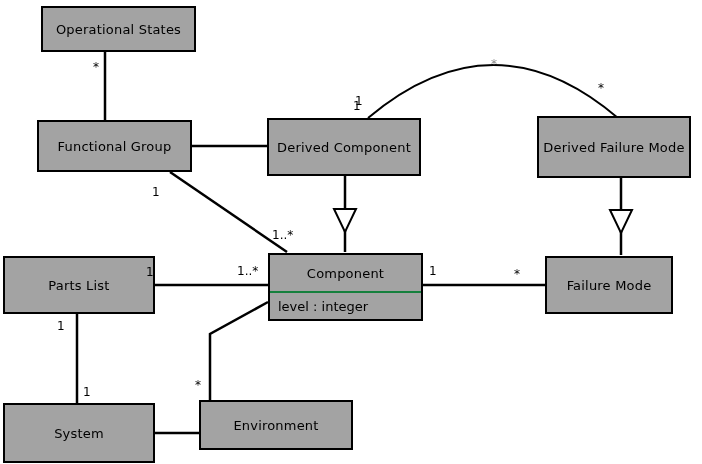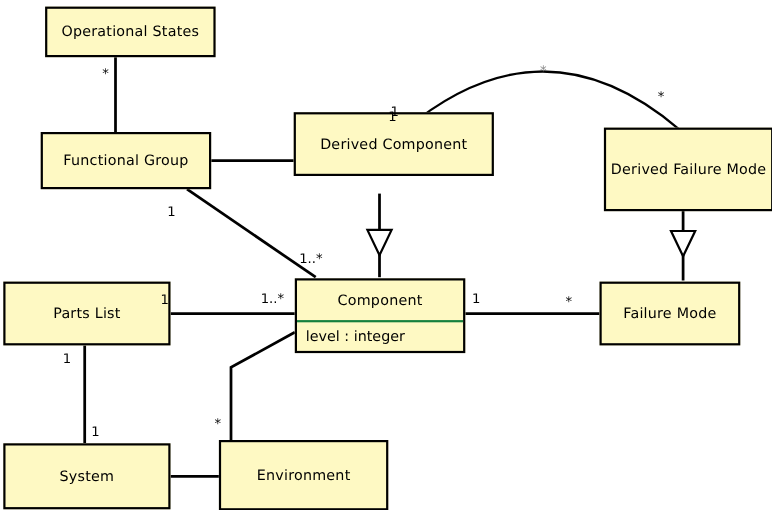--- a/index.html
+++ b/index.html
@@ -20,21 +20,21 @@
     position: absolute;
     left: 0;
     top: 0;
     width: 702px;
     height: 464px;
   }
   .uml-class {
     position: absolute;
     box-sizing: border-box;
     border: 2px solid #000000;
-    background: #fef9c3;
+    background: #a3a3a3;
     display: flex;
     flex-direction: column;
   }
   .uml-name {
     flex: 1 1 auto;
     display: flex;
     align-items: center;
     justify-content: center;
     font-size: 13px;
     color: #000000;
@@ -97,42 +97,42 @@
     <path d="M 210 400 L 210 334 L 268 302" stroke="#000" stroke-width="2.5" fill="none" stroke-linejoin="miter"></path>
   </svg>
 
   <div id="classes-layer">
       <div class="uml-class" style="left: 41px; top: 6px; width: 155px; height: 46px;">
         <div class="uml-name">Operational States</div>
       </div>
       <div class="uml-class" style="left: 37px; top: 120px; width: 155px; height: 52px;">
         <div class="uml-name">Functional Group</div>
       </div>
-      <div class="uml-class" style="left: 267px; top: 102px; width: 182px; height: 58px; justify-content: flex-end;">
+      <div class="uml-class" style="left: 267px; top: 118px; width: 154px; height: 58px; justify-content: flex-end;">
         <div class="uml-name">Derived Component</div>
       </div>
-      <div class="uml-class" style="left: 537px; top: 116px; width: 154px; height: 76px; margin-left: 12px;">
+      <div class="uml-class" style="left: 537px; top: 116px; width: 154px; height: 62px;">
         <div class="uml-name">Derived Failure Mode</div>
       </div>
       <div class="uml-class" style="left: 3px; top: 256px; width: 152px; height: 58px;">
         <div class="uml-name">Parts List</div>
       </div>
       <div class="uml-class" style="left: 268px; top: 253px; width: 155px; height: 68px;">
         <div class="uml-name">Component</div>
         <div class="uml-attrs">
           <span class="uml-attr">level : integer</span>
         </div>
       </div>
       <div class="uml-class" style="left: 545px; top: 256px; width: 128px; height: 58px;">
         <div class="uml-name">Failure Mode</div>
       </div>
       <div class="uml-class" style="left: 3px; top: 403px; width: 152px; height: 60px; justify-content: center;">
         <div class="uml-name">System</div>
       </div>
-      <div class="uml-class" style="left: 199px; top: 400px; width: 154px; height: 64px;">
+      <div class="uml-class" style="left: 199px; top: 400px; width: 154px; height: 50px;">
         <div class="uml-name">Environment</div>
       </div>
     </div>
 
   <div id="mult-layer">
       <span class="mult" style="left: 93px; top: 61px;">*</span>
       <span class="mult" style="left: 353px; top: 100px;">1</span>
       <span class="mult" style="left: 152px; top: 186px;">1</span>
       <span class="mult" style="left: 355px; top: 95px;">1</span>
       <span class="mult faint" style="left: 491px; top: 58px;">*</span>

